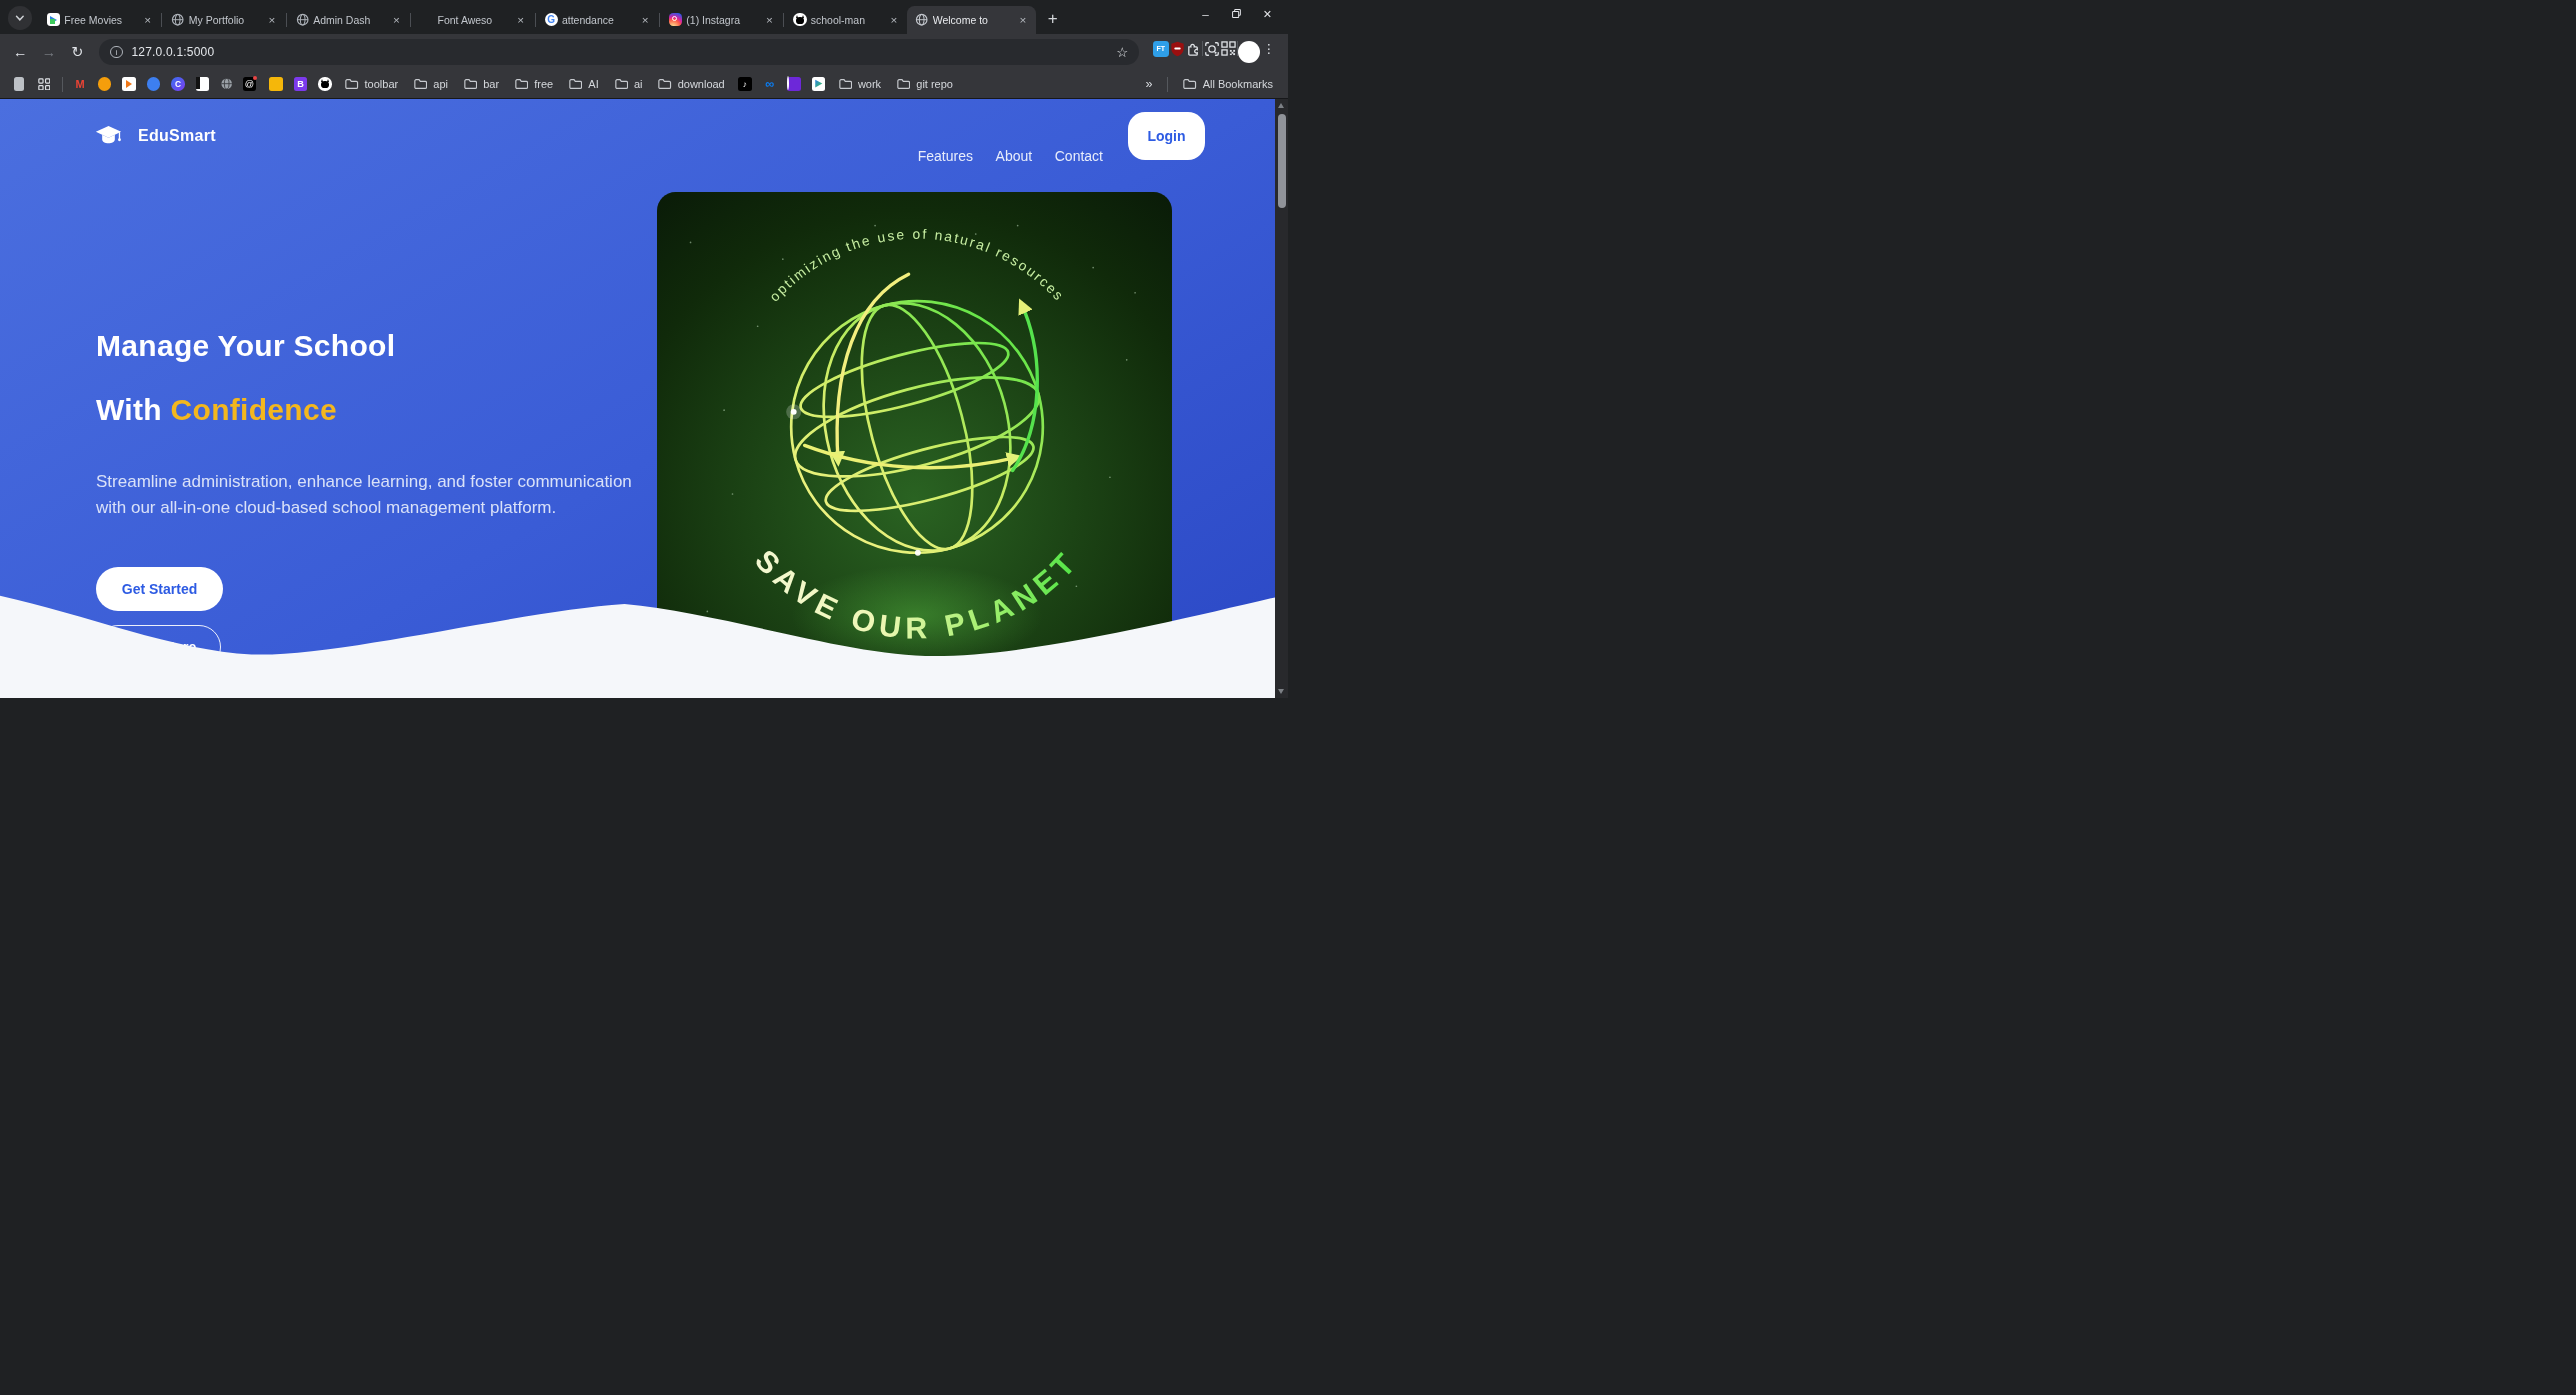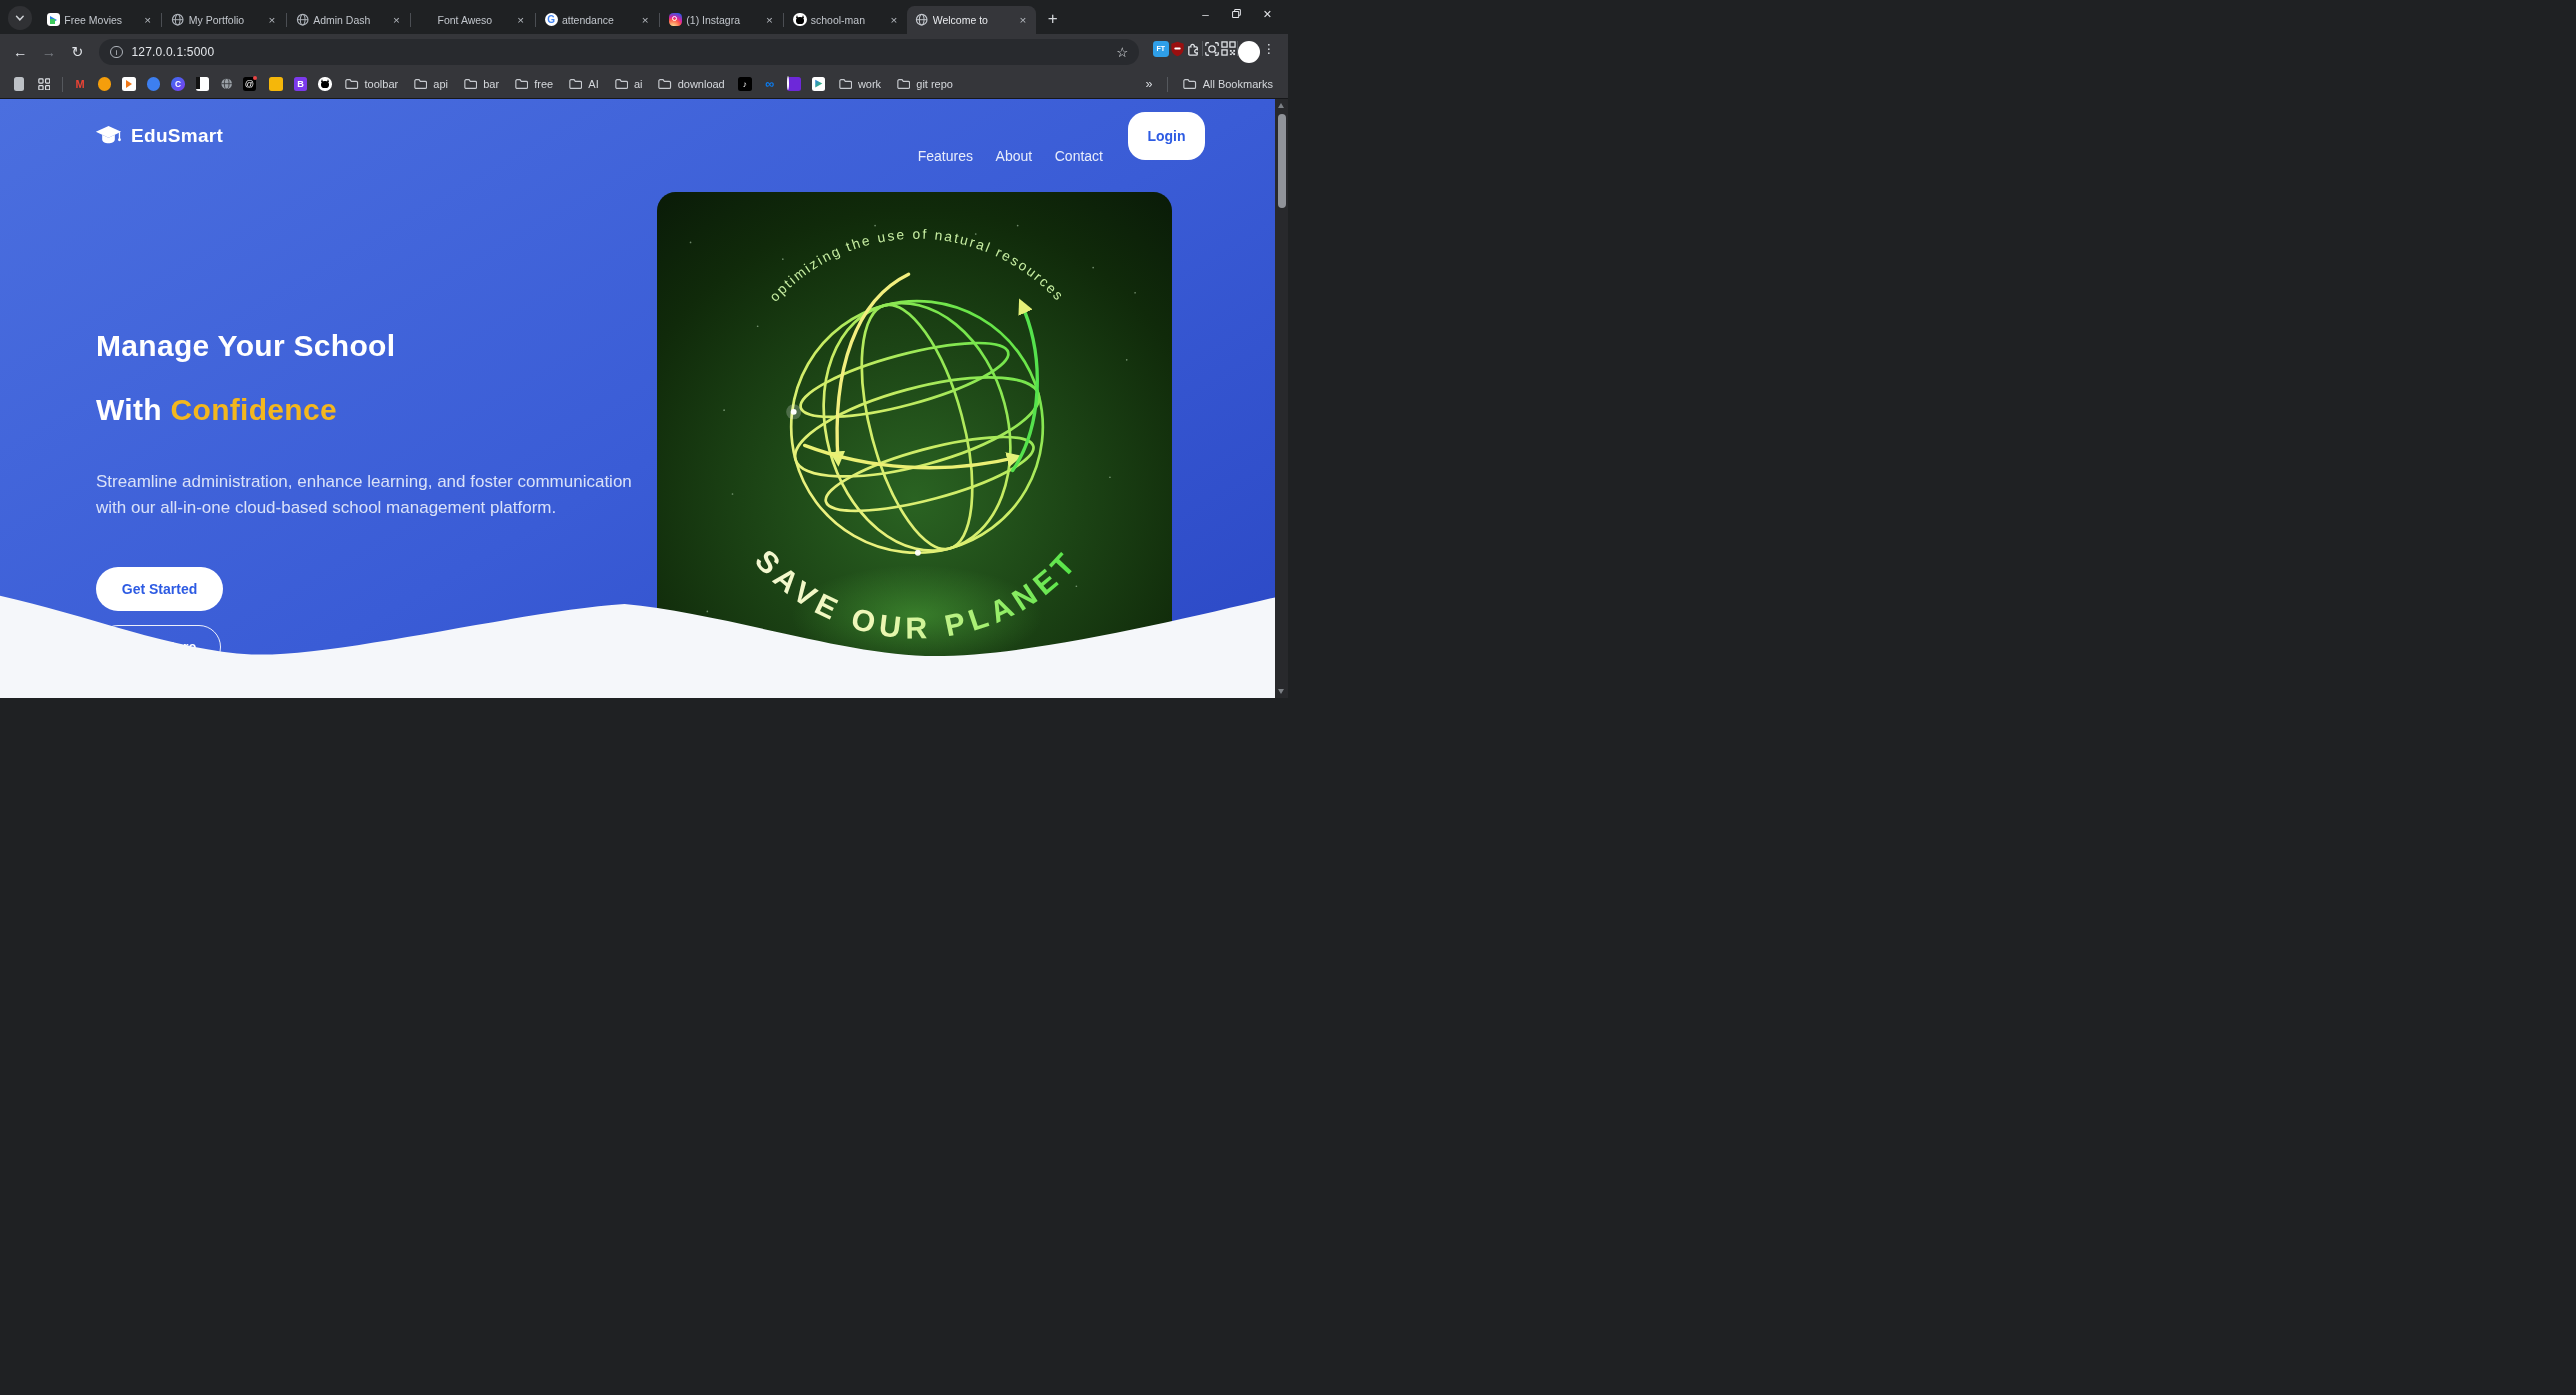--- a/index.html
+++ b/index.html
@@ -81,21 +81,21 @@
               background:linear-gradient(150deg,#4b6fdf 0%,#3a5cd6 55%,#2b48c5 100%); }
   .scrollbar { position:absolute; top:99px; right:0; width:12.6px; height:599px; background:#28292c; }
   .sb-thumb { position:absolute; top:15px; left:2.1px; width:8.4px; height:94px; background:#909399; border-radius:4.2px; }
   .sb-up, .sb-down { position:absolute; left:2.5px; width:0; height:0; }
   .sb-up { top:4.2px; border-left:3.8px solid transparent; border-right:3.8px solid transparent; border-bottom:5px solid #7c8085; }
   .sb-down { bottom:4.2px; border-left:3.8px solid transparent; border-right:3.8px solid transparent; border-top:5px solid #7c8085; }
 
   
   .site-header { position:absolute; top:18.4px; left:0; width:100%; height:37px; display:flex; align-items:center;
                  padding:0 70px 0 95px; color:#fff; }
-  .logo { display:flex; align-items:center; gap:9px; font-size:19px; font-weight:700; letter-spacing:0.3px; }
+  .logo { display:flex; align-items:center; gap:16px; font-size:16px; font-weight:700; letter-spacing:0.3px; }
   .nav-links { margin-left:auto; display:flex; gap:22.6px; font-size:14px; color:#e8edfb; }
   .nav-links span { cursor:pointer;margin-top:40px; }
   .login-btn { margin-left:25px; width:77px; height:48px; background:#fff; color:#2d5be3; border-radius:17px;
                font-weight:700; font-size:14px; cursor:pointer; }
 
   
   .hero-copy { position:absolute; left:96px; top:215px; width:564px; }
   .hero-copy h1 { font-size:30px; line-height:64px; font-weight:700; color:#fff; letter-spacing:0.3px; }
   .hl { color:#f3b71e; }
   .hero-copy p { margin-top:27px; font-size:17px; line-height:26px; color:#d9e1f8; font-weight:400; }

